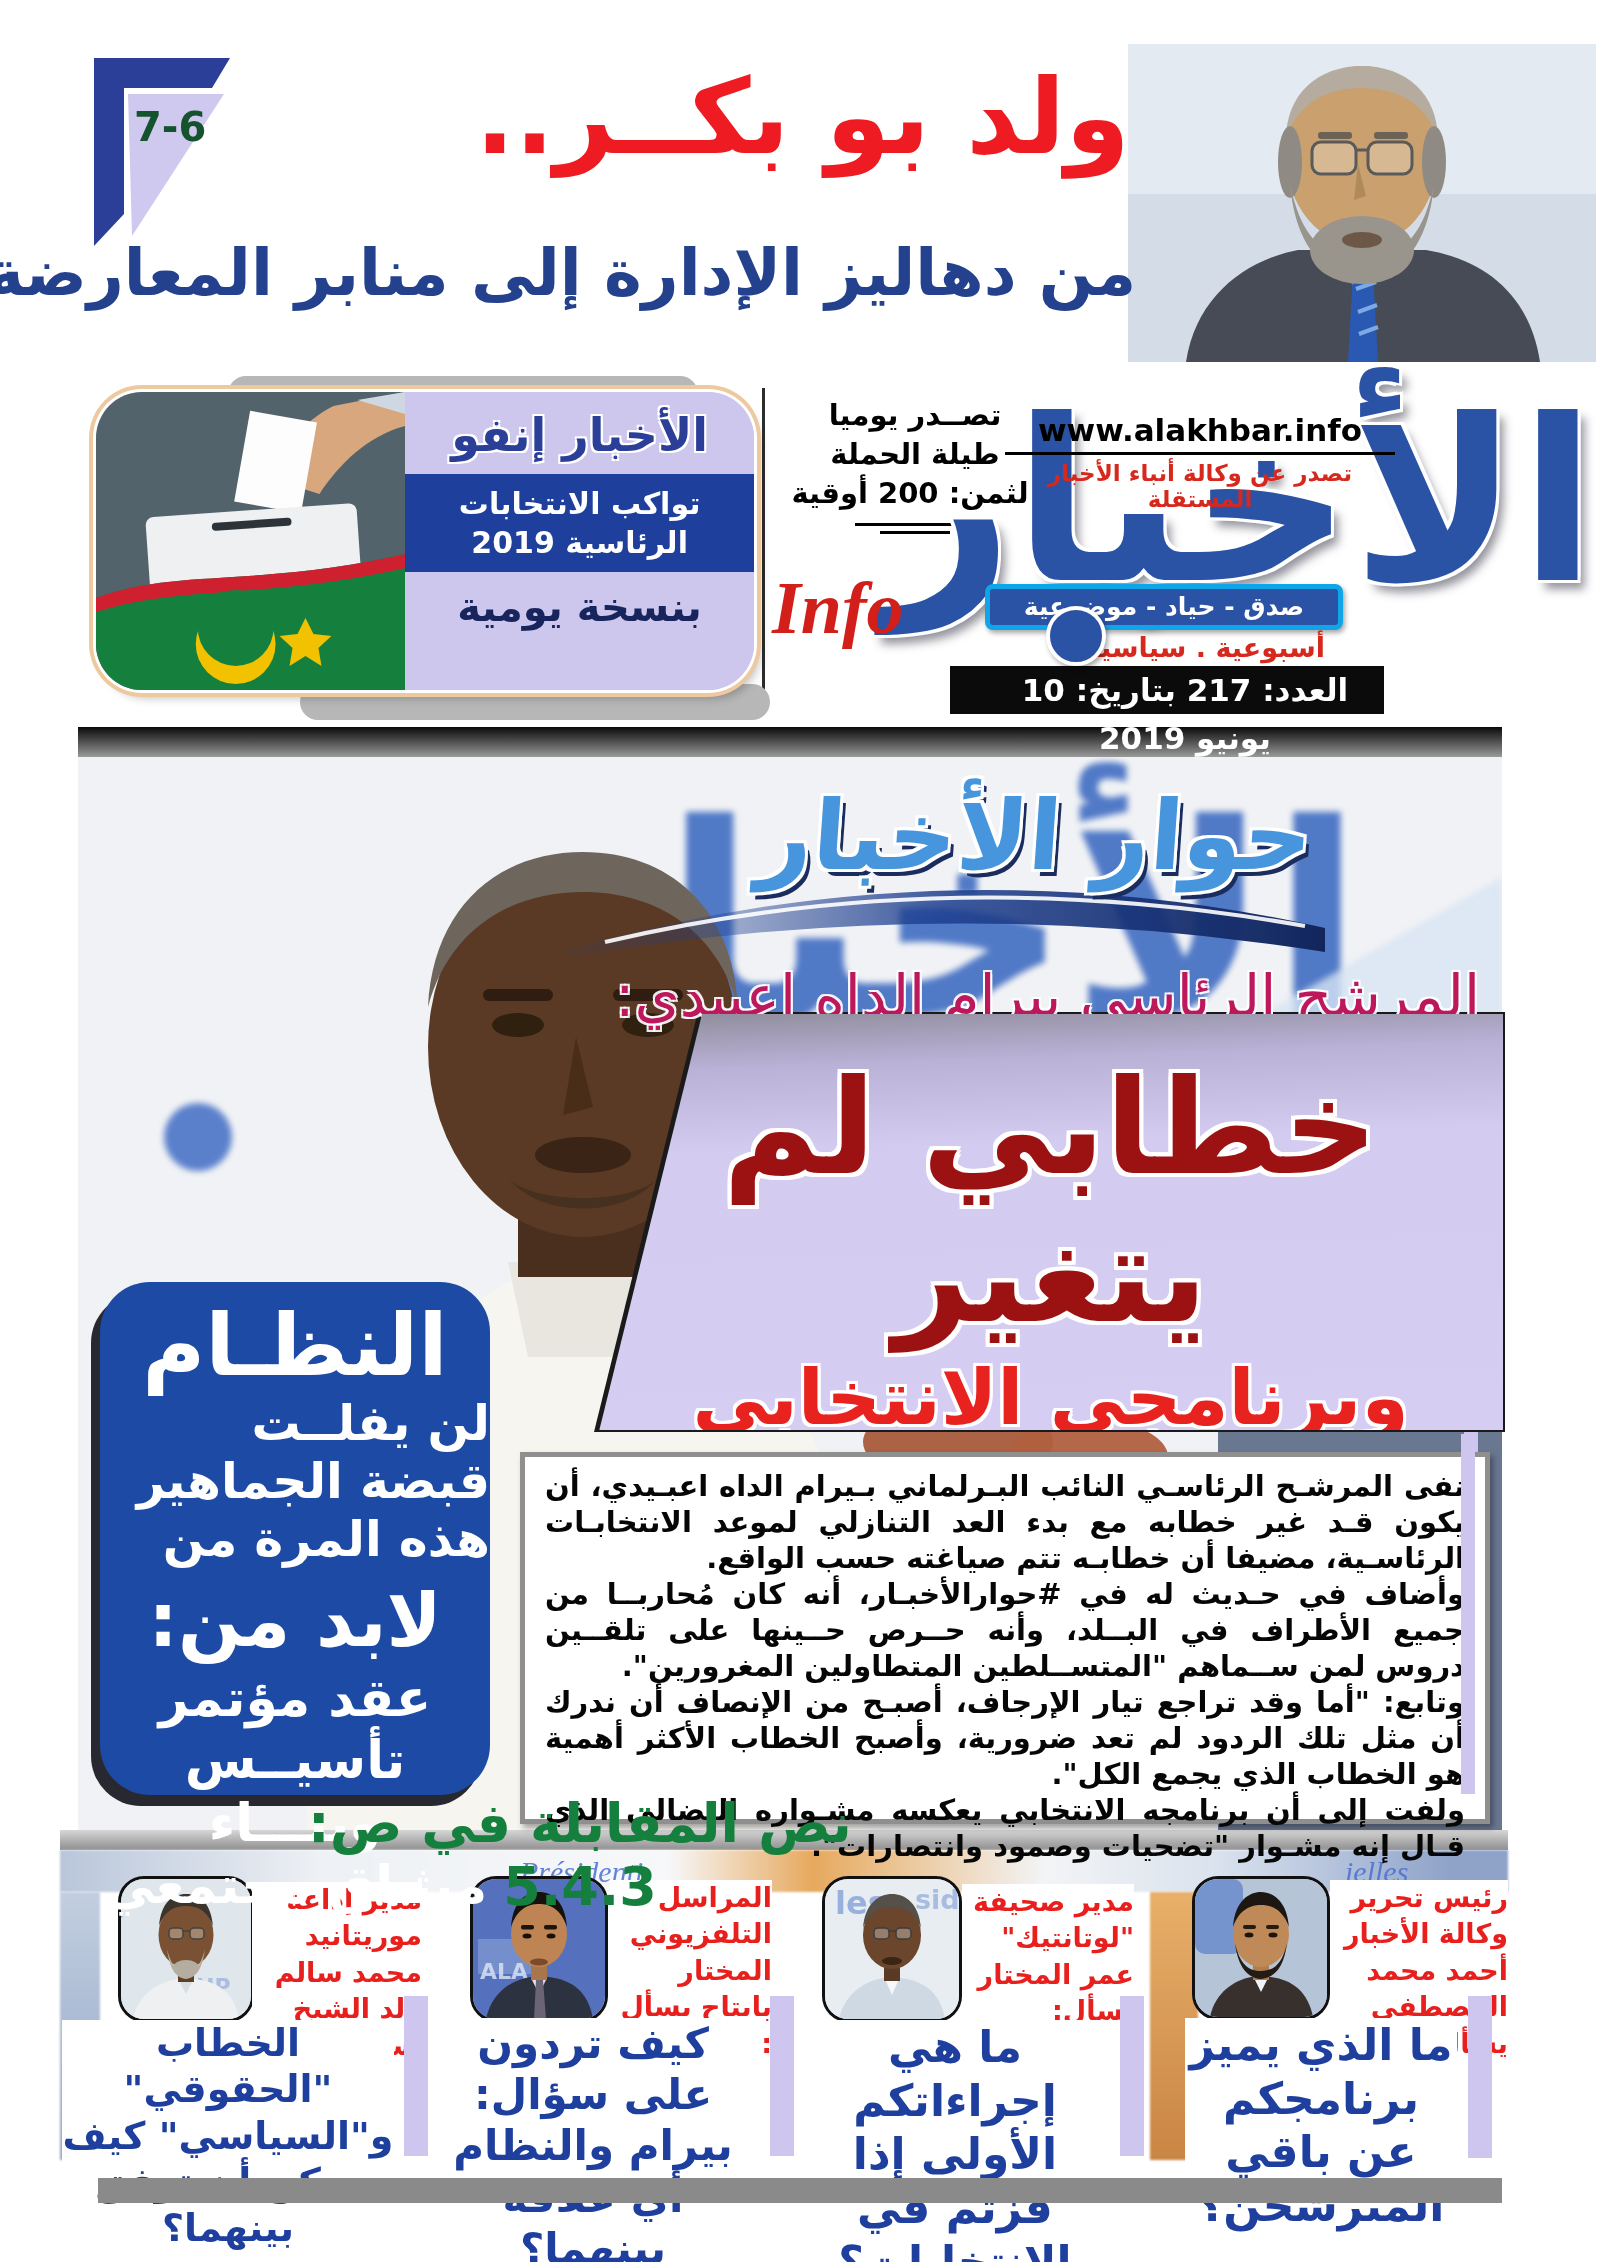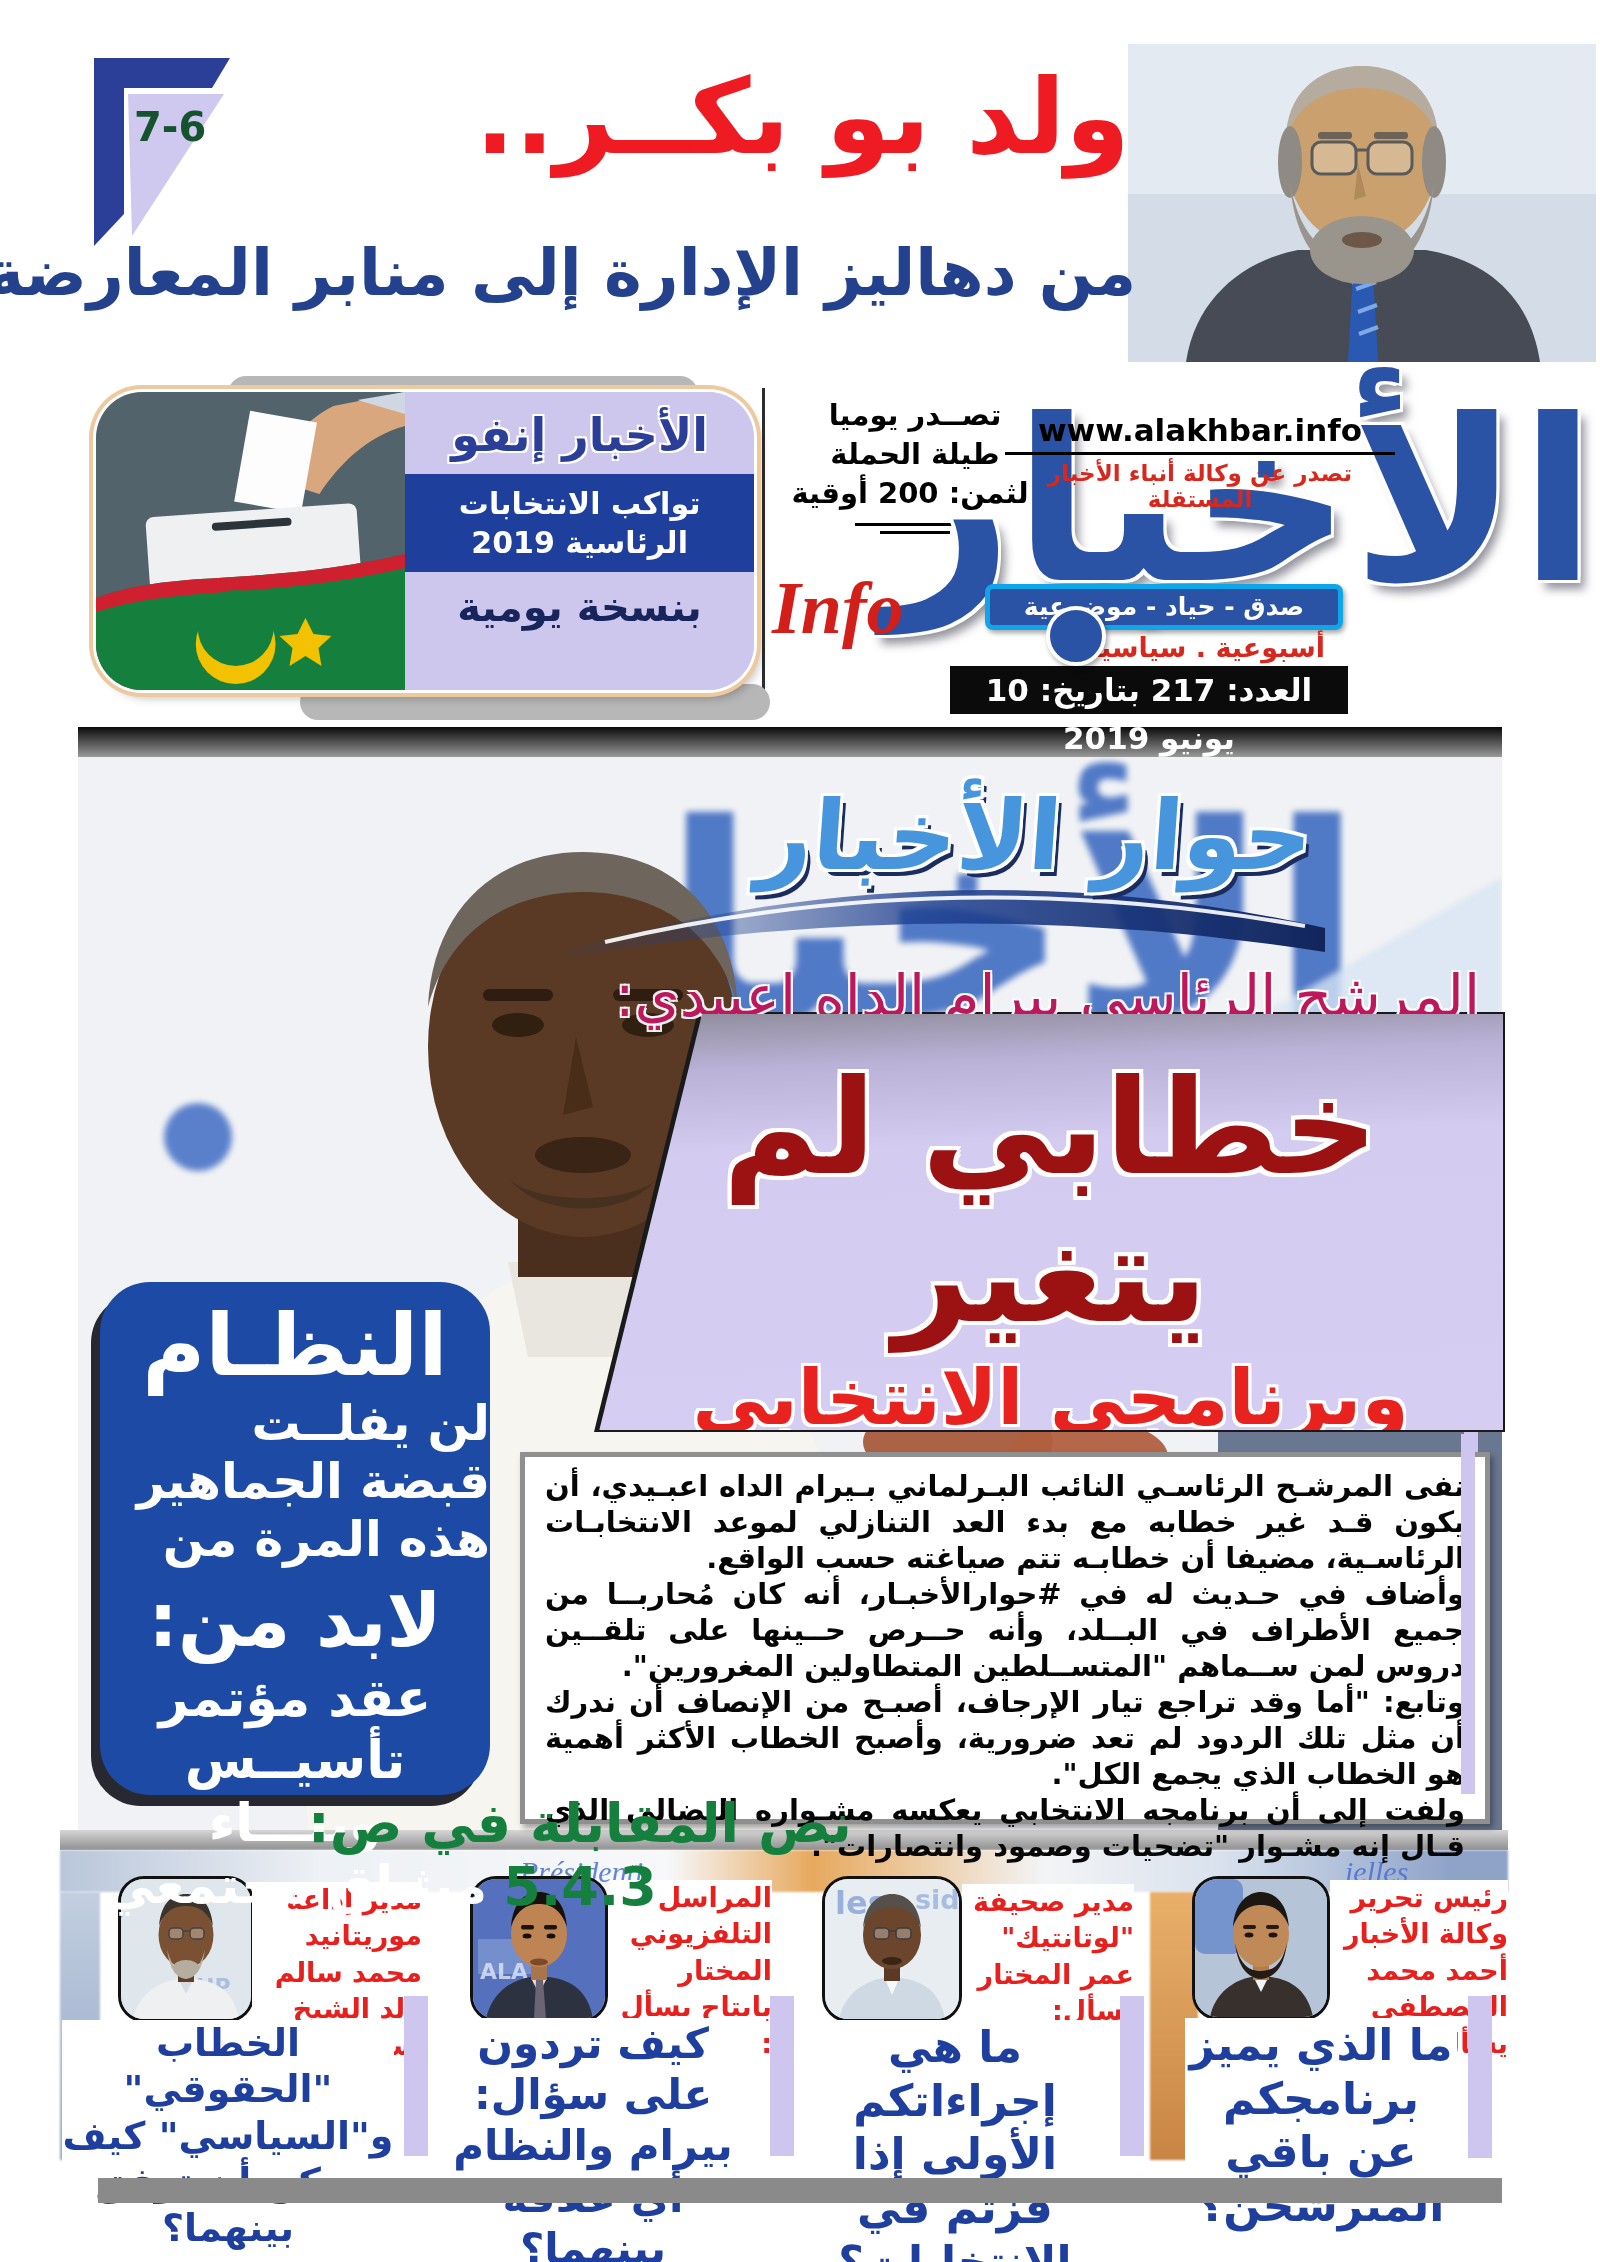--- a/index.html
+++ b/index.html
@@ -167,21 +167,21 @@
   <div class="abs logo-ar ctr rtl" style="left:880px;top:362px;width:720px;height:345px;z-index:1;">الأخبار</div>
 
   <div class="abs website ctr" style="left:1005px;top:412px;width:390px;z-index:4;">www.alakhbar.info</div>
   <div class="abs agency ctr rtl" style="left:1005px;top:460px;width:390px;z-index:4;">تصدر عن وكالة أنباء الأخبار المستقلة</div>
 
   <div class="abs info-latin" style="left:772px;top:566px;z-index:4;">Info</div>
 
   <div class="abs slogan-bar ctr rtl" style="left:985px;top:584px;width:348px;height:36px;z-index:5;">صدق - حياد - موضوعية</div>
   <div class="abs slogan-dot" style="left:1046px;top:606px;width:52px;height:52px;z-index:6;"></div>
   <div class="abs tagline ctr rtl" style="left:1040px;top:632px;width:310px;z-index:5;">أسبوعية . سياسية . جامعة</div>
-  <div class="abs issue-box ctr rtl" style="left:950px;top:666px;width:398px;height:48px;z-index:5;">العدد: 217 بتاريخ: 10 يونيو 2019</div>
+  <div class="abs issue-box ctr rtl" style="left:950px;top:666px;width:398px;height:48px;z-index:5;padding-left:36px;">العدد: 217 بتاريخ: 10 يونيو 2019</div>
 
   <div class="abs photo-top-bar" style="left:78px;top:727px;width:1424px;height:30px;"></div>
 
   <div class="abs main-photo" style="left:78px;top:757px;width:1424px;height:1073px;">
     <svg width="1424" height="1073" viewBox="0 0 1424 1073">
       <rect width="1424" height="1073" fill="#f1f2f5"></rect>
       <g filter="blur(3px)" opacity="0.9">
         <text x="430" y="260" font-size="270" font-weight="bold" fill="#3f6cc2" text-anchor="end" direction="rtl">الأخبار</text>
         <text x="30" y="740" font-size="150" font-weight="bold" fill="#93a9d4">KHB</text>
         <circle cx="120" cy="380" r="34" fill="#4a74c8"></circle>

